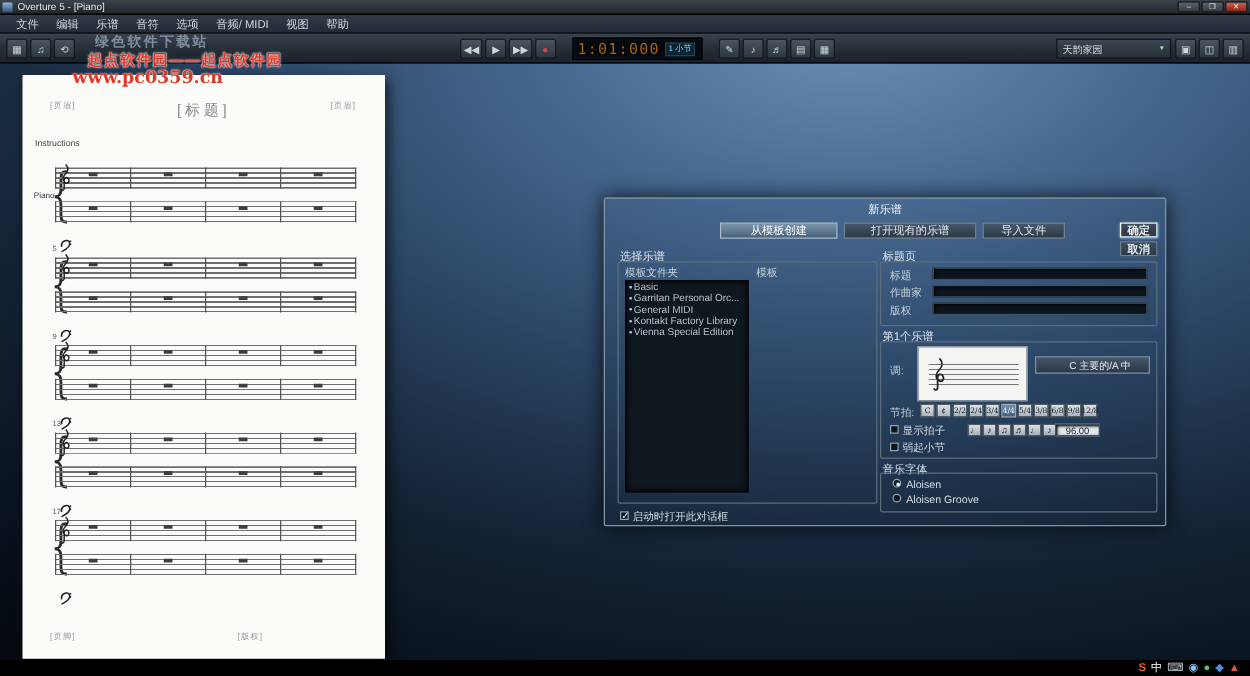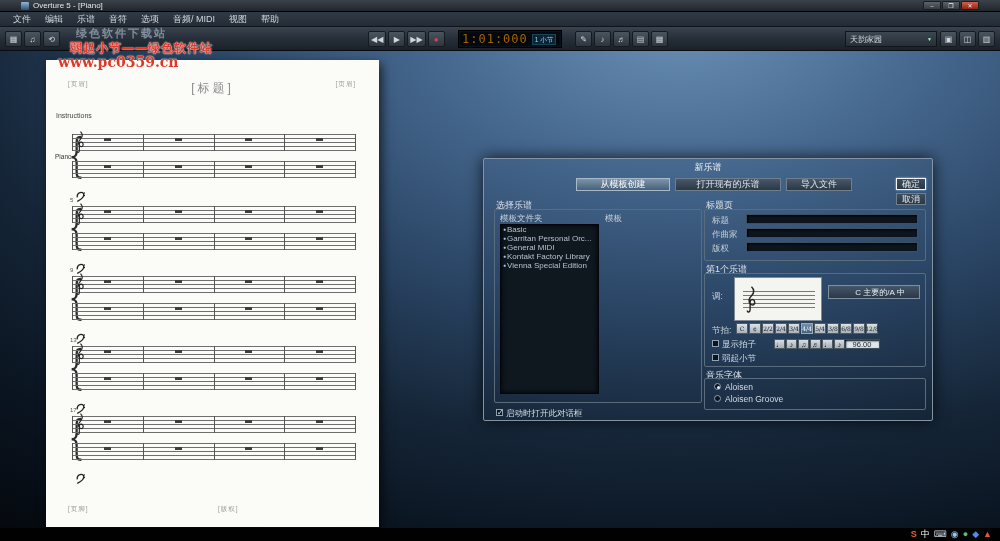--- a/index.html
+++ b/index.html
@@ -1,21 +1,21 @@
 <!DOCTYPE html>
 <html><head>
 <meta charset="utf-8">
 <style>
   * { box-sizing: border-box; margin: 0; padding: 0; }
   body { background:#000; font-family:"Liberation Sans",sans-serif; }
   .screen { position:relative; width:1000px; height:541px; overflow:hidden; background:#000; color:#ccc; font-size:9px; }
 
   
   .titlebar { position:absolute; left:0; top:0; right:0; height:12px;
-    background:linear-gradient(#3b424a,#20262c); display:flex; align-items:center; padding:0 21px; border-bottom:1px solid #000; }
+    background:linear-gradient(#3b424a,#20262c); display:flex; align-items:center; padding:0 2px; border-bottom:1px solid #000; }
   .app-icon { width:8px; height:8px; border-radius:1px; background:linear-gradient(#8fb6d8,#2d4d6e); margin-right:4px; }
   .title-text { font-size:8px; color:#e0e6ec; }
   .win-btns { margin-left:auto; display:flex; gap:1px; }
   .win-btn { width:18px; height:9px; font-size:6px; line-height:8px; text-align:center; color:#eee;
     background:linear-gradient(#5b636b,#343b42); border:1px solid #1a1e23; border-radius:1px; }
   .win-btn.close { background:linear-gradient(#d2604a,#8c2516); }
 
   
   .menubar { position:absolute; left:0; top:12px; right:0; height:15px;
     background:linear-gradient(#303a45,#232c36); border-bottom:1px solid #10151b;
@@ -39,22 +39,22 @@
   .tb-combo { position:absolute; left:845px; top:4px; width:92px; height:16px;
     background:linear-gradient(#3d4751,#262e37); border:1px solid #11161b; display:flex; align-items:center; padding:0 4px; font-size:8px; color:#d6dde3; }
   .tb-combo .arr { margin-left:auto; font-size:5px; color:#9fb; }
   .tb-right { left:940px; }
 
   
   .main { position:absolute; left:0; top:51px; right:0; height:477px;
     background:radial-gradient(1100px 640px at 68% -6%, #6a90b4 0%, #476990 22%, #2b4666 44%, #152537 66%, #0a1420 84%, #05090f 100%); }
 
   
-  .page { position:absolute; left:18px; top:9px; width:333px; height:467px;
-    background:#fbfbf8; box-shadow:3px 4px 10px rgba(0,0,0,.65); color:#333;margin-left:28px; }
+  .page { position:absolute; left:18px; top:9px; width:290px; height:467px;
+    background:#fbfbf8; box-shadow:3px 4px 10px rgba(0,0,0,.65); color:#333; }
   .ph { position:absolute; font-size:6.5px; color:#9a9a9a; letter-spacing:1px; }
   .pg-title { position:absolute; left:0; right:0; top:20px; text-align:center; font-size:12px; color:#8a8a8a; letter-spacing:3px; }
   .instructions { position:absolute; left:10px; top:52px; font-size:7px; color:#444; }
   .system { position:absolute; left:26px; right:23px; height:46px; }
   .staff { position:absolute; left:0; right:0; height:17px;
     background:repeating-linear-gradient(to bottom,#6e6e6e 0,#6e6e6e 1px,transparent 1px,transparent 4px); }
   .staff.treble { top:0; } .staff.bass { top:27px; }
   .bars { position:absolute; left:0; right:0; top:0; height:17px; display:flex; border-left:1px solid #555; }
   .bar { flex:1; position:relative; border-right:1px solid #555; }
   .bar::after { content:""; position:absolute; left:50%; top:4px; width:7px; height:3px; margin-left:-4px; background:#3e3e3e; }
@@ -67,21 +67,21 @@
 
   
   .dialog { position:absolute; left:483px; top:87px; width:450px; height:263px;
     background:linear-gradient(#35485f 0%,#2434432 0%,#24344300 0%, #32445a 0%, #223140 14%, #16222e 55%, #0f1923 100%);
     border:1px solid #8395a5; border-radius:2px; box-shadow:0 0 16px rgba(0,0,0,.75);margin-top:20px; }
   .dlg-title { position:absolute; top:2px; left:0; right:0; text-align:center; font-size:9px; color:#eef3f7; }
   .dlg-tab { position:absolute; height:13px; display:flex; align-items:center; justify-content:center;
     background:linear-gradient(#48586a,#2b3845); border:1px solid #6d7e8d; color:#dde5eb; font-size:9px; }
   .dlg-tab.active { background:linear-gradient(#7d95ab,#47617b); border-color:#a8bac9; color:#fff; }
   .dlg-btn { position:absolute; height:12px; width:30px; display:flex; align-items:center; justify-content:center;
-    background:linear-gradient(#45556596,#2b3845); background-color:#35434f; border:1px solid #6d7e8d; color:#e3eaf0; font-size:9px; }
+    background:linear-gradient(#45556596,#2b3845); background-color:#35434f; border:1px solid #6d7e8d; color:#e3eaf0; font-size:9px;font-weight:bold; }
   .dlg-btn.default { border-color:#f2f6fa; box-shadow:0 0 2px #9cf; }
   .group { position:absolute; border:1px solid #5a6d7d; border-radius:2px; }
   .glabel { position:absolute; font-size:9px; color:#dbe3ea; }
   .sublabel { position:absolute; font-size:8.5px; color:#c6d0d9; }
   .list { position:absolute; background:#0f171f; border:1px solid #02060a; box-shadow:inset 0 0 5px #000; overflow:hidden; }
   .li { height:9px; line-height:9px; font-size:8px; color:#b6c1cb; padding:0 2px; white-space:nowrap; }
   .li .dot { color:#9fc8e8; font-size:5px; vertical-align:1px; margin-right:1px; }
   .li.sel { background:#45566a; color:#fff; }
   .field { position:absolute; height:10px; background:#0c141d; border:1px solid #3e4f5e; box-shadow:inset 1px 1px 2px #000; font-size:7.5px; color:#dfe; padding:0 2px; }
   .pvw { position:absolute; background:#f4f4f0; border:1px solid #7e8b96; }
@@ -450,16 +450,16 @@
     <span class="tray-ico t0">S</span>
     <span class="tray-ico t1">中</span>
     <span class="tray-ico t2">⌨</span>
     <span class="tray-ico t3">◉</span>
     <span class="tray-ico t4">●</span>
     <span class="tray-ico t5">◆</span>
     <span class="tray-ico t6">▲</span>
   </div>
 
   <div class="wm wm1">绿色软件下载站</div>
-  <div class="wm wm2">弱起小节——绿色软件站</div>
+  <div class="wm wm2">起点软件园——起点软件园</div>
   <div class="wm wm3">www.pc0359.cn</div>
 
 </div>
 
 </body></html>

